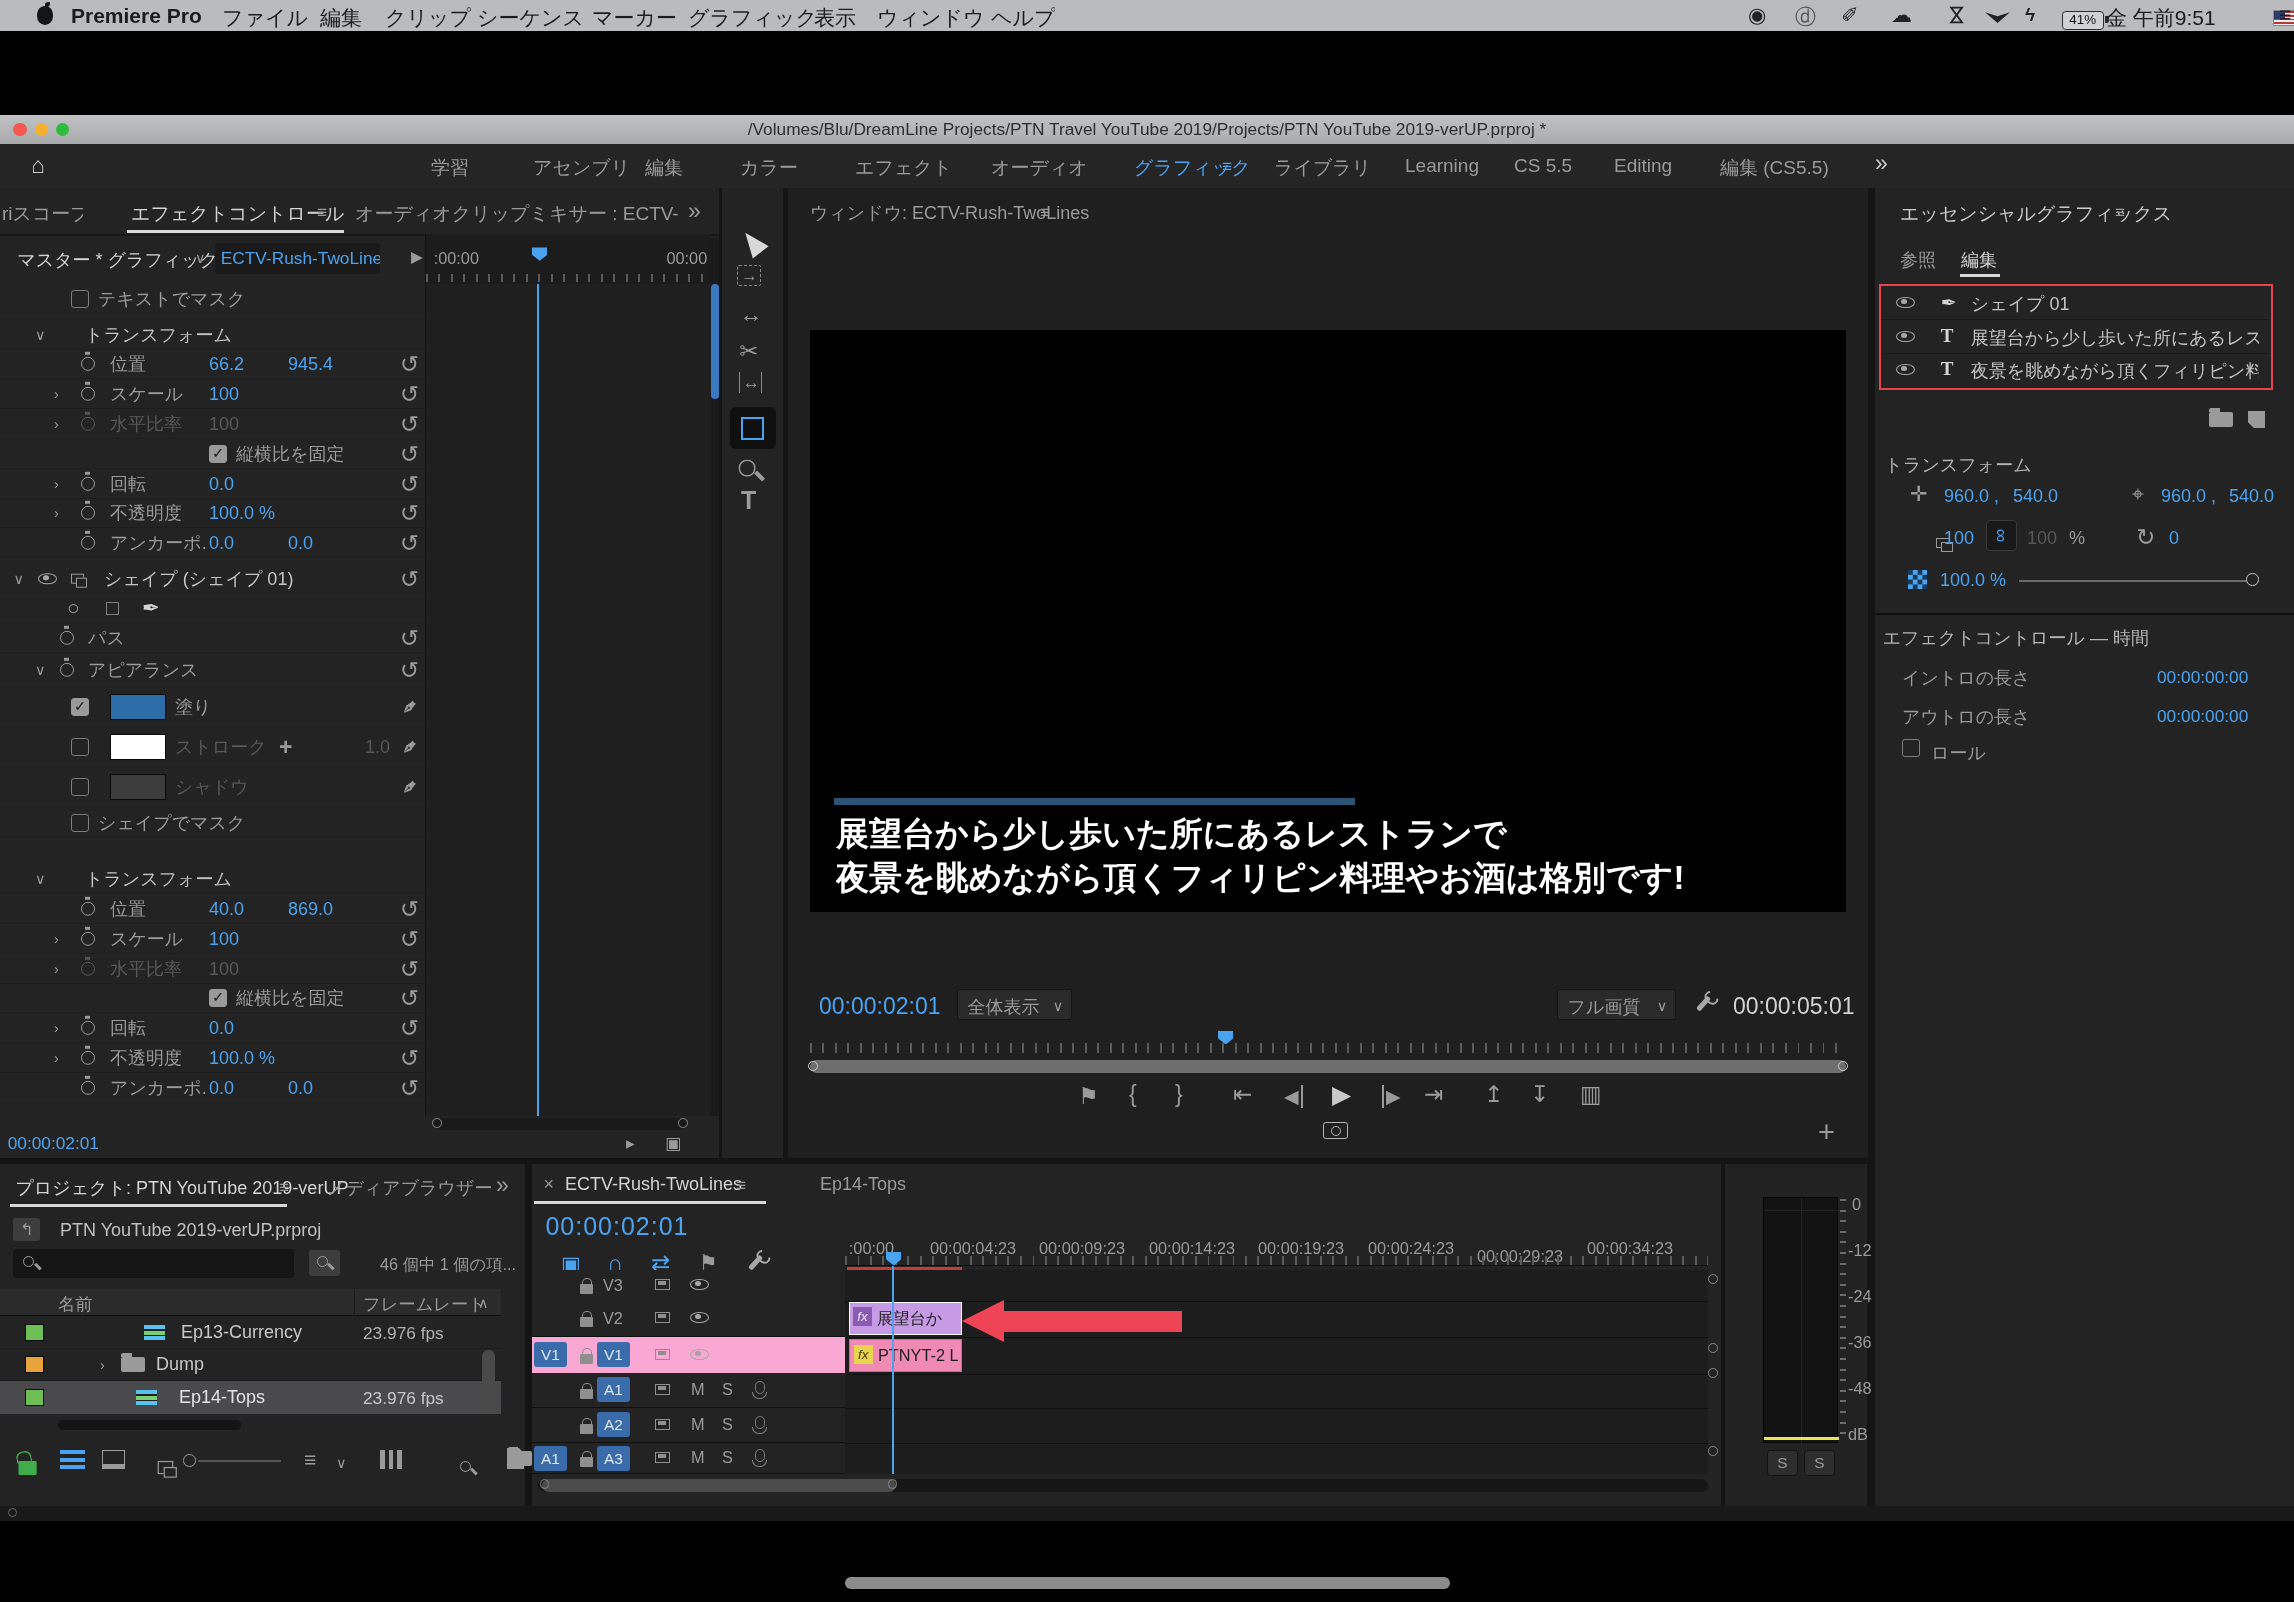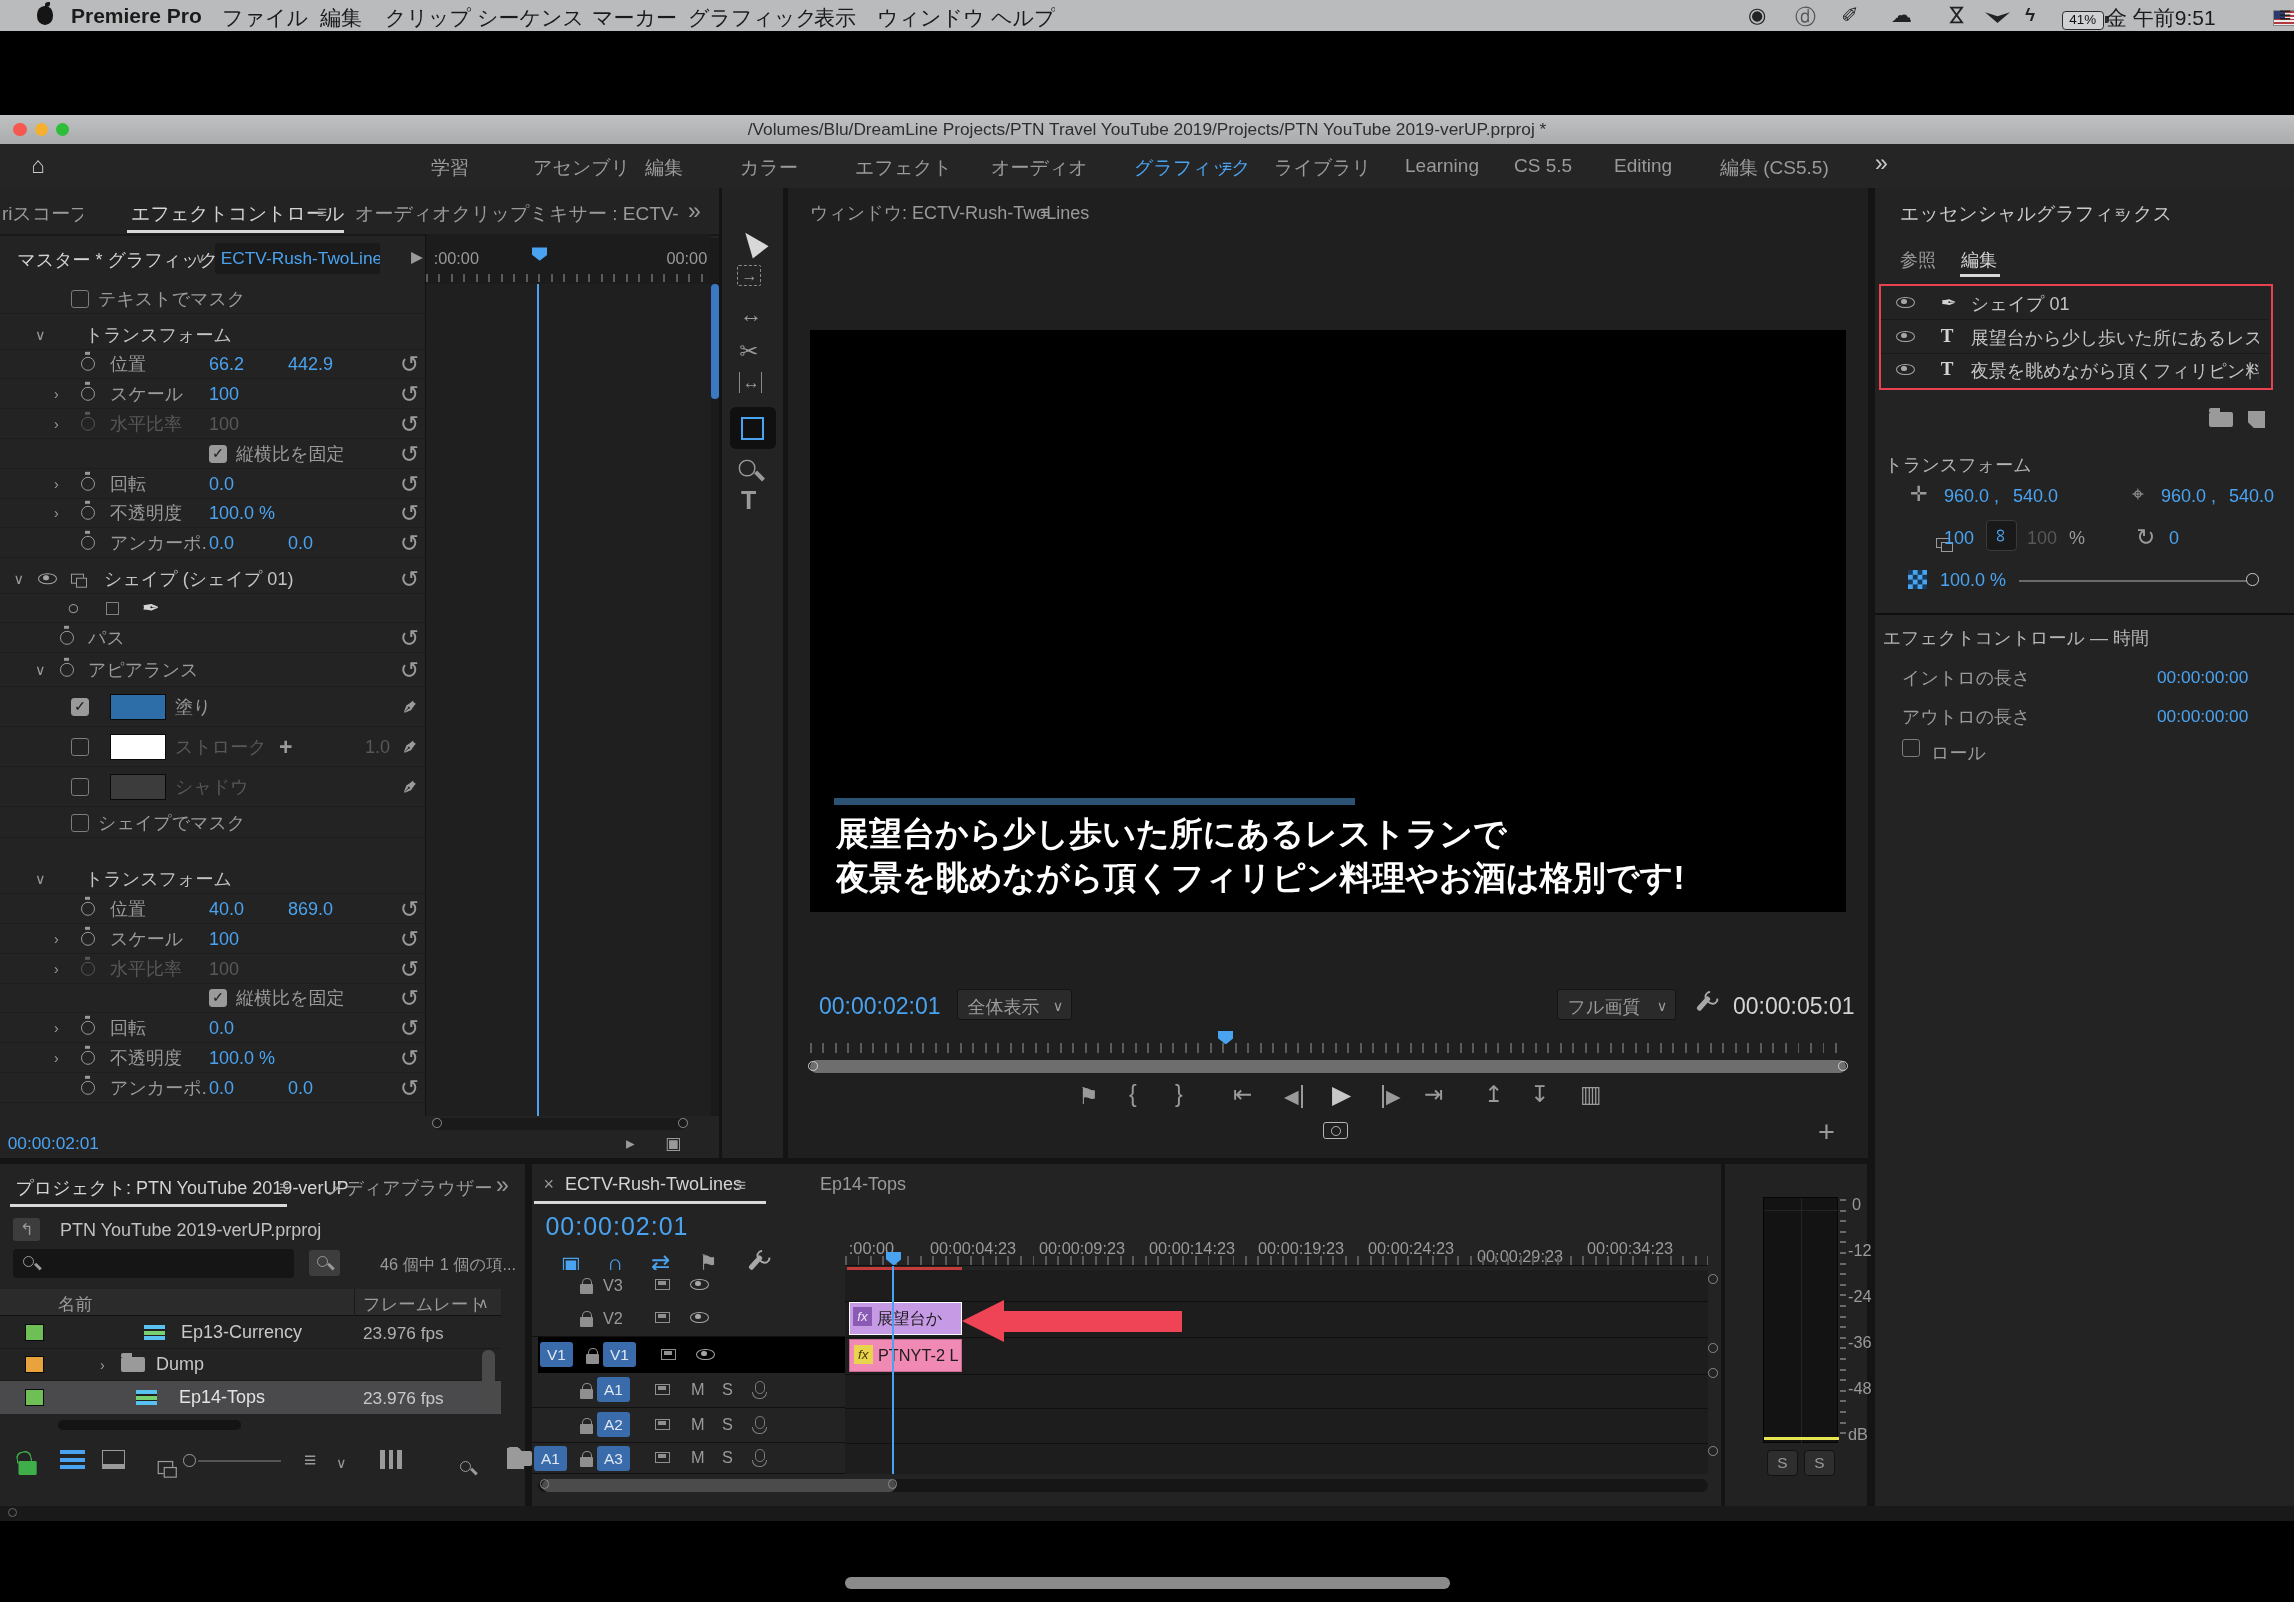--- a/index.html
+++ b/index.html
@@ -150,21 +150,21 @@
     <span class="f19 gray nw" style="left:98px">テキストでマスク</span>
   </div>
   <div class="ecrow" style="top:132px;height:30px">
     <span class="chv" style="left:35px">∨</span>
     <span class="f19 nw" style="left:85px;color:#c4c4c4">トランスフォーム</span>
   </div>
   <div class="ecrow" style="top:161px;height:30px">
     <span class="swi" style="left:81px"></span>
     <span class="f19 gray nw" style="left:110px">位置</span>
     <span class="vtxt blue" style="left:209px">66.2</span>
-    <span class="vtxt blue" style="left:288px">442.9</span>
+    <span class="vtxt blue" style="left:288px">945.4</span>
     <span class="rsti" style="left:400px">↺</span>
   </div>
   <div class="ecrow" style="top:191px;height:30px">
     <span class="chv" style="left:54px">›</span>
     <span class="swi" style="left:81px"></span>
     <span class="f19 gray nw" style="left:110px">スケール</span>
     <span class="vtxt blue" style="left:209px">100</span>
     <span class="rsti" style="left:400px">↺</span>
   </div>
   <div class="ecrow" style="top:221px;height:30px">
@@ -508,21 +508,21 @@
     <span class="f17 gray" style="position:absolute;left:71px;top:5.8px">V3</span>
     <span class="dblic" style="position:absolute;left:123px;top:8.6px"></span>
     <span class="eye" style="position:absolute;left:158px;top:8.6px"></span>
   </div>
   <div class="trkrow" style="left:0;top:136px;width:313px;height:37px;background:#232323">
     <span class="lockic" style="position:absolute;left:48px;top:10.6px"></span>
     <span class="f17 gray" style="position:absolute;left:71px;top:8.6px">V2</span>
     <span class="dblic" style="position:absolute;left:123px;top:11.5px"></span>
     <span class="eye" style="position:absolute;left:158px;top:11.5px"></span>
   </div>
-  <div class="trkrow" style="left:6px;top:173px;width:313px;height:37px;background:#000000">
+  <div class="trkrow" style="left:0;top:173px;width:313px;height:37px;background:#f9a8d4">
     <span class="badge" style="left:1.9px;top:4.8px">V1</span>
     <span class="lockic" style="position:absolute;left:48px;top:10.6px"></span>
     <span class="badge" style="left:65px;top:4.8px">V1</span>
     <span class="dblic" style="position:absolute;left:123px;top:11.5px"></span>
     <span class="eye" style="position:absolute;left:158px;top:11.5px"></span>
   </div>
   <div class="trkrow" style="left:0;top:209px;width:313px;height:35px;background:#232323">
     <span class="lockic" style="position:absolute;left:48px;top:9.6px"></span>
     <span class="badge" style="left:65px;top:3.8px">A1</span>
     <span class="dblic" style="position:absolute;left:123px;top:10.6px"></span>

